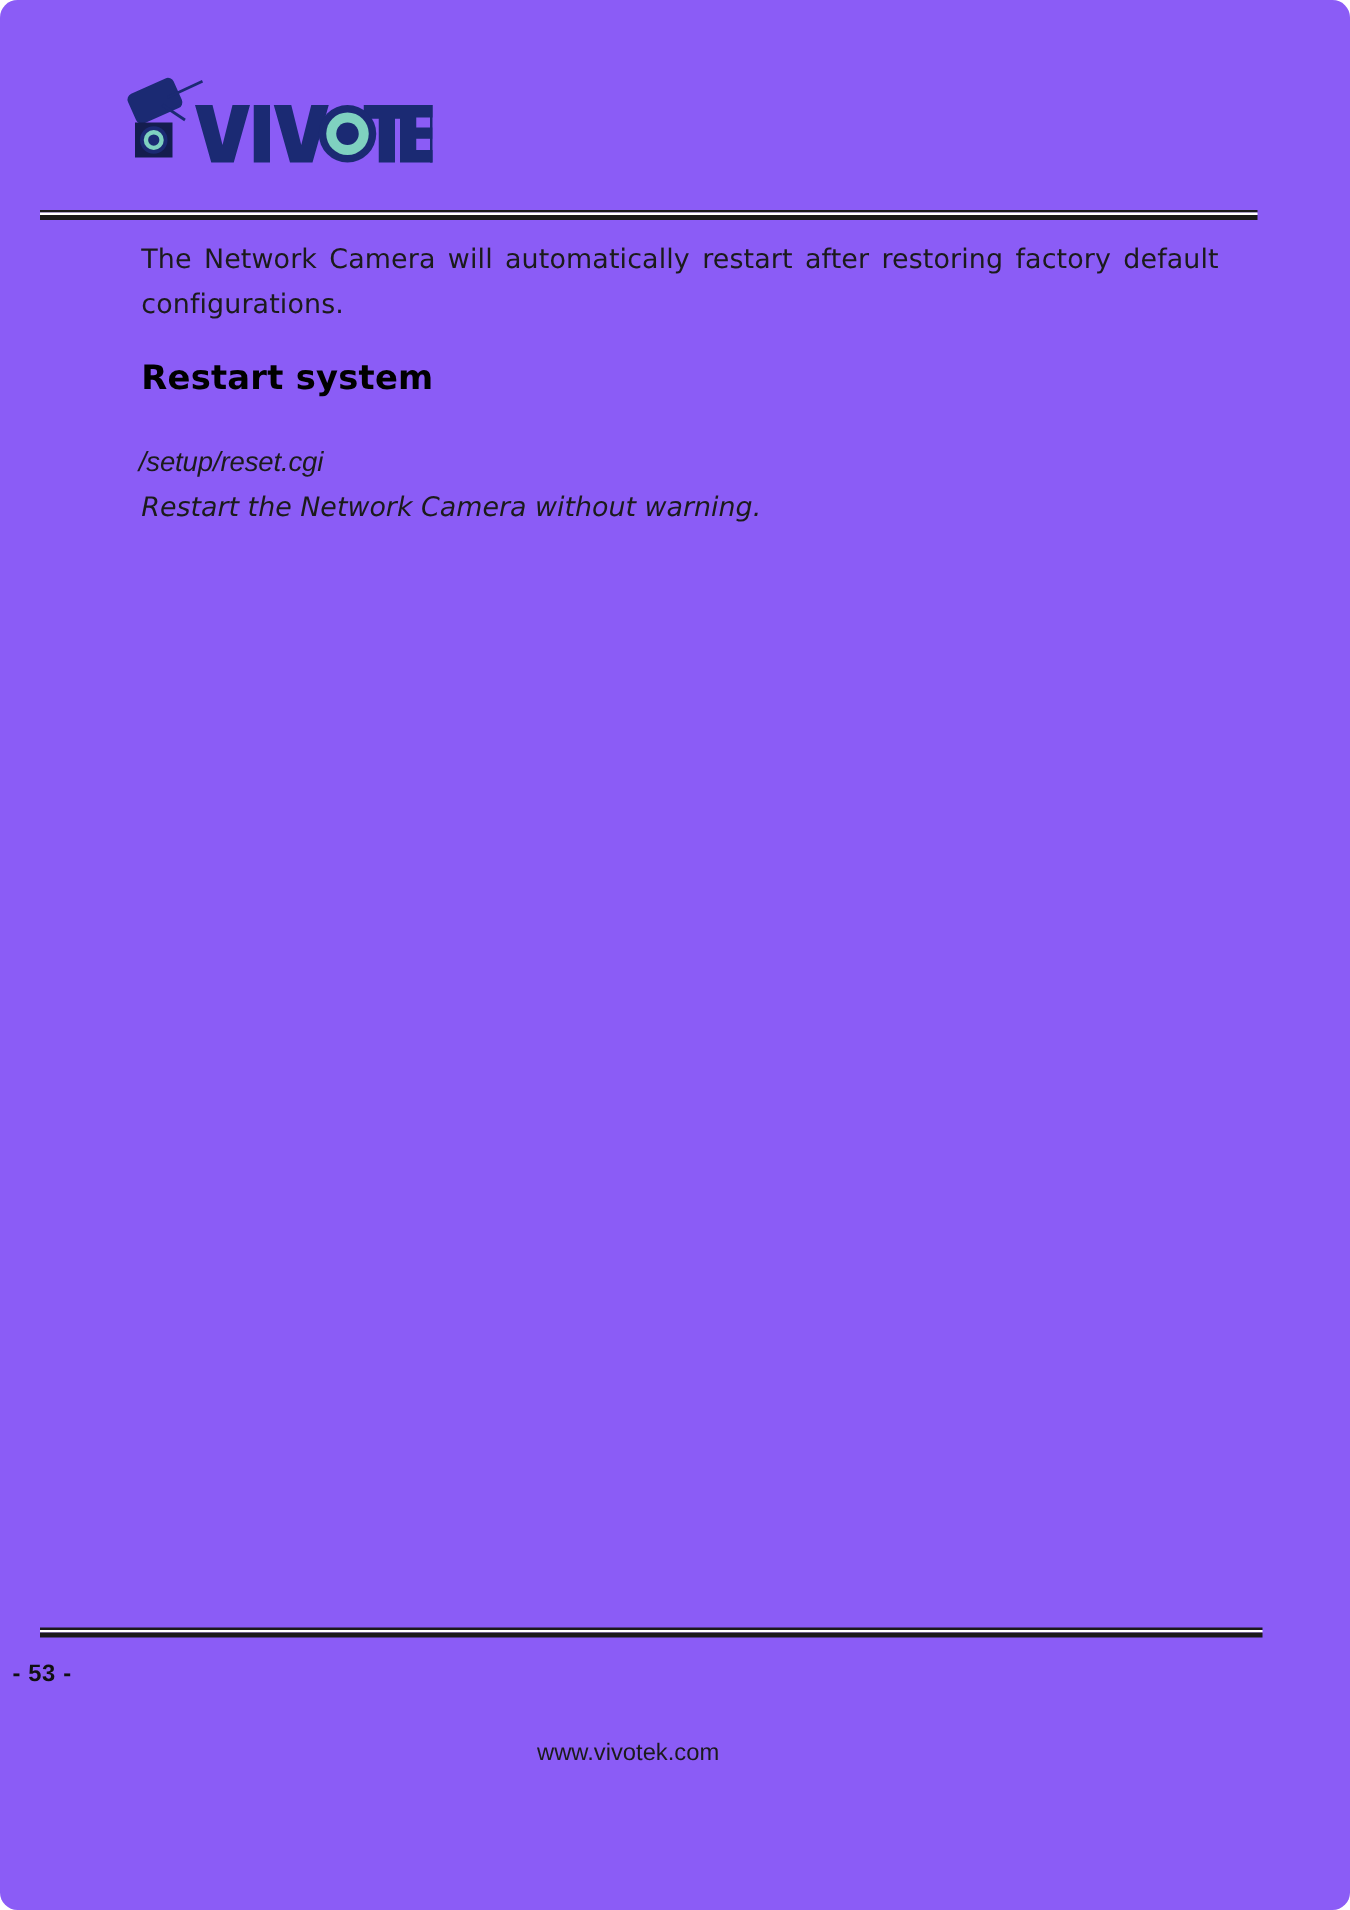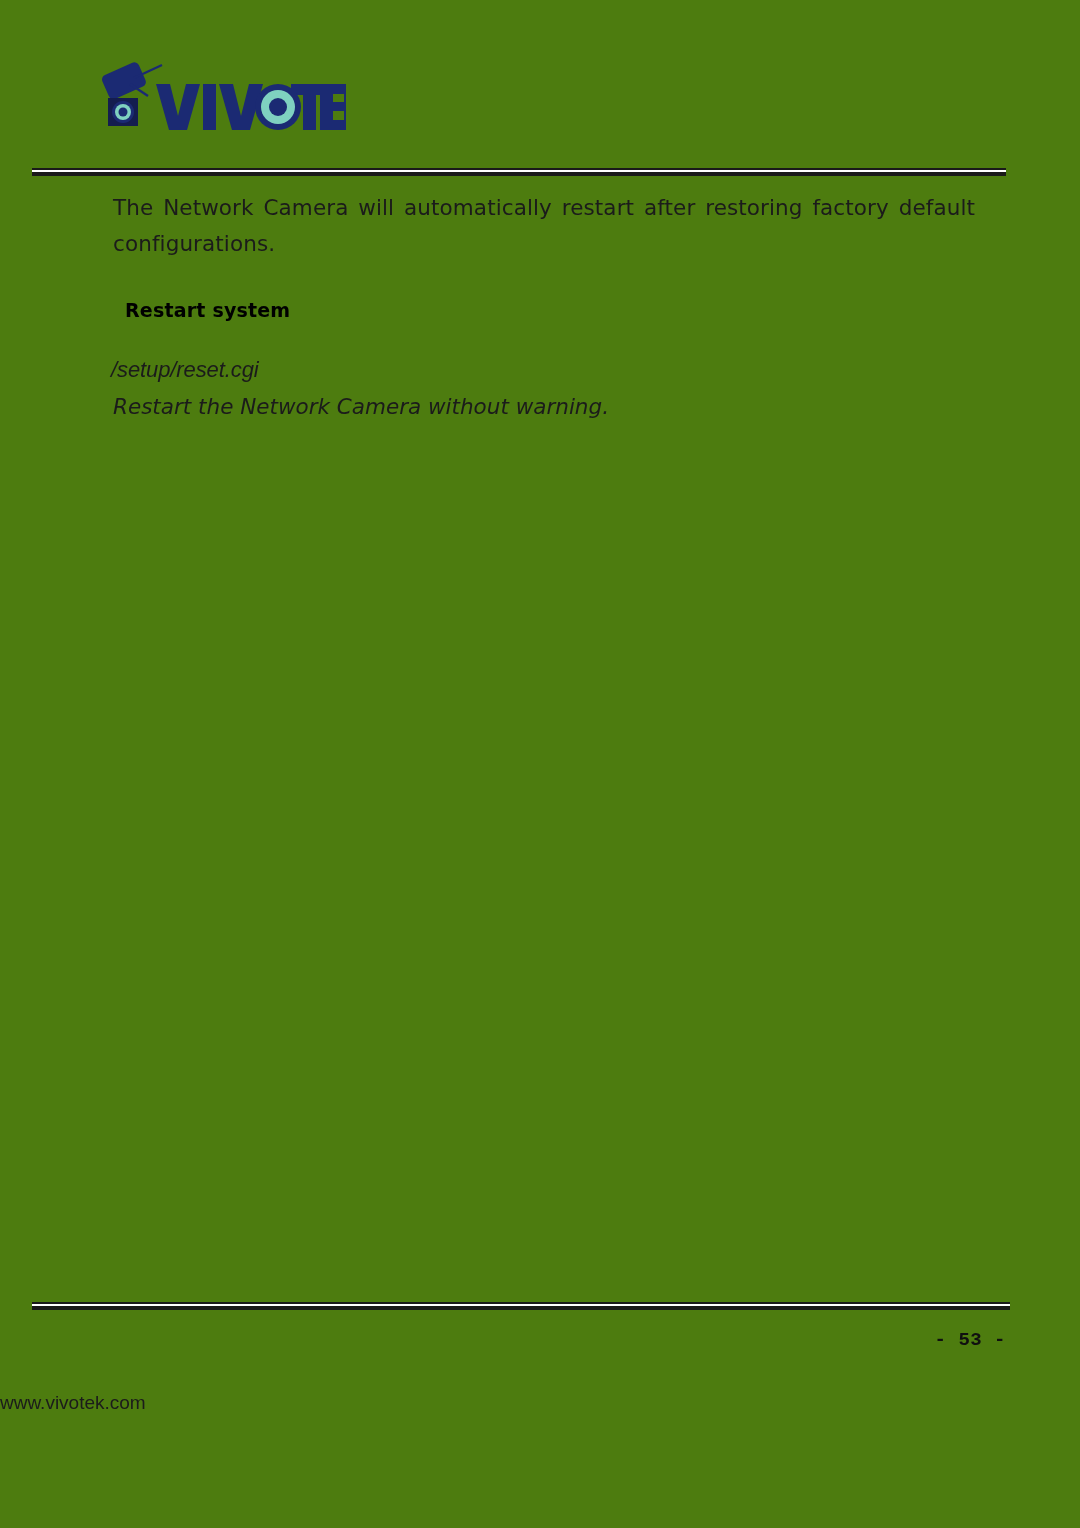--- a/index.html
+++ b/index.html
@@ -12,21 +12,22 @@
     height: 1528px;
     position: relative;
     font-family: "DejaVu Sans", sans-serif;
     color: #000000;
     overflow: hidden;
   }
 
   .page {
     position: absolute;
     inset: 0;
-    background: #4d7c0f;
+    background: #8b5cf6;
+    border-radius: 14px;
   }
 
   
   .header {
     position: absolute;
     left: 0;
     top: 0;
     width: 1080px;
     height: 185px;
   }
@@ -97,24 +98,24 @@
     margin: 0;
     color: #1b1b1b;
   }
   .para::after {
     content: "";
     display: inline-block;
     width: 100%;
   }
 
   .heading {
-    font-size: 19px;
+    font-size: 27px;
     font-weight: bold;
     letter-spacing: 0.2px;
-    margin: 12px;
+    margin: 0;
     color: #000000;
   }
   .heading-wrap {
     position: absolute;
     left: 113px;
     top: 287px;
   }
 
   .cgi-line {
     position: absolute;
@@ -137,34 +138,35 @@
     color: #1b1b1b;
     font-style: italic;
   }
 
   
   .page-number {
     position: absolute;
     left: 0;
     top: 1329px;
     width: 1006px;
-    text-align: right;
+    text-align: left;
     font-size: 19px;
     font-weight: bold;
     letter-spacing: 0.5px;
     color: #101010;
-    font-family: Liberation Mono, monospace;
+    font-family: Liberation Sans, sans-serif;
+    padding-left: 10px;
   }
 
   .site-url {
     position: absolute;
-    left: 0;
+    left: 16px;
     top: 1392px;
     width: 973px;
-    text-align: left;
+    text-align: center;
     font-size: 19px;
     color: #1b1b1b;
     font-family: "Liberation Sans", sans-serif;
   }
 </style>
 </head>
 <body>
 
 <div class="page">
 

